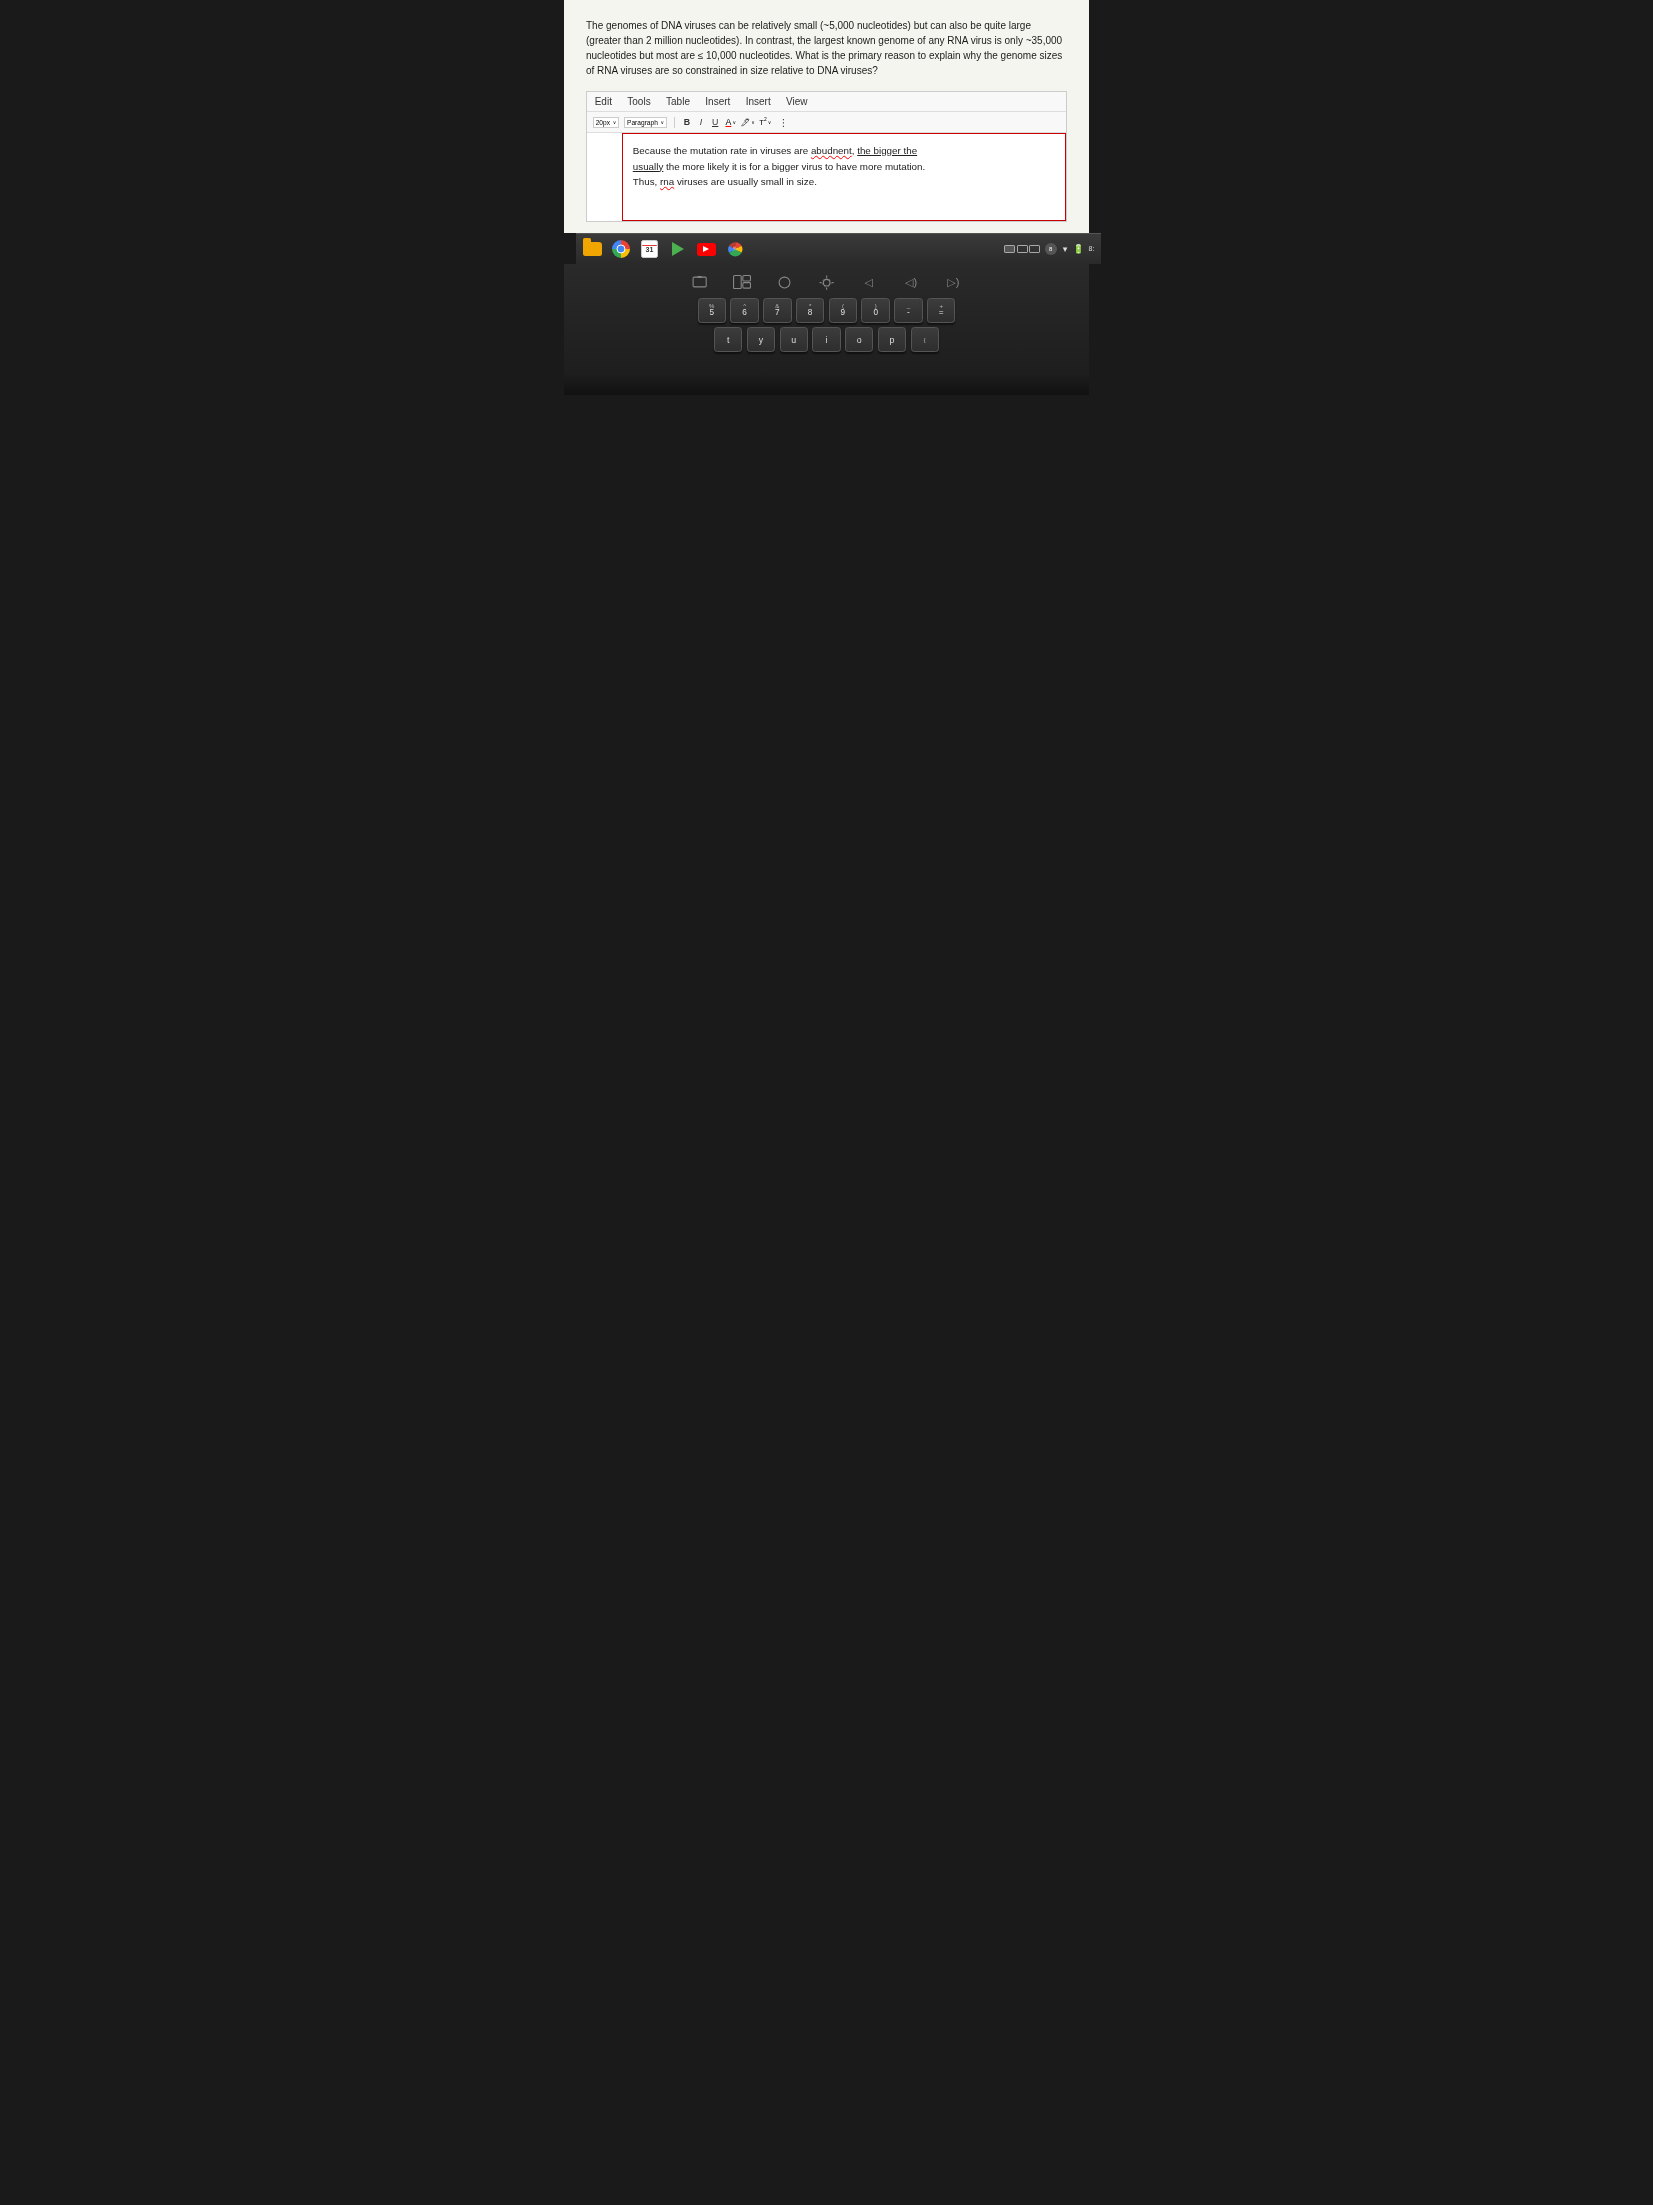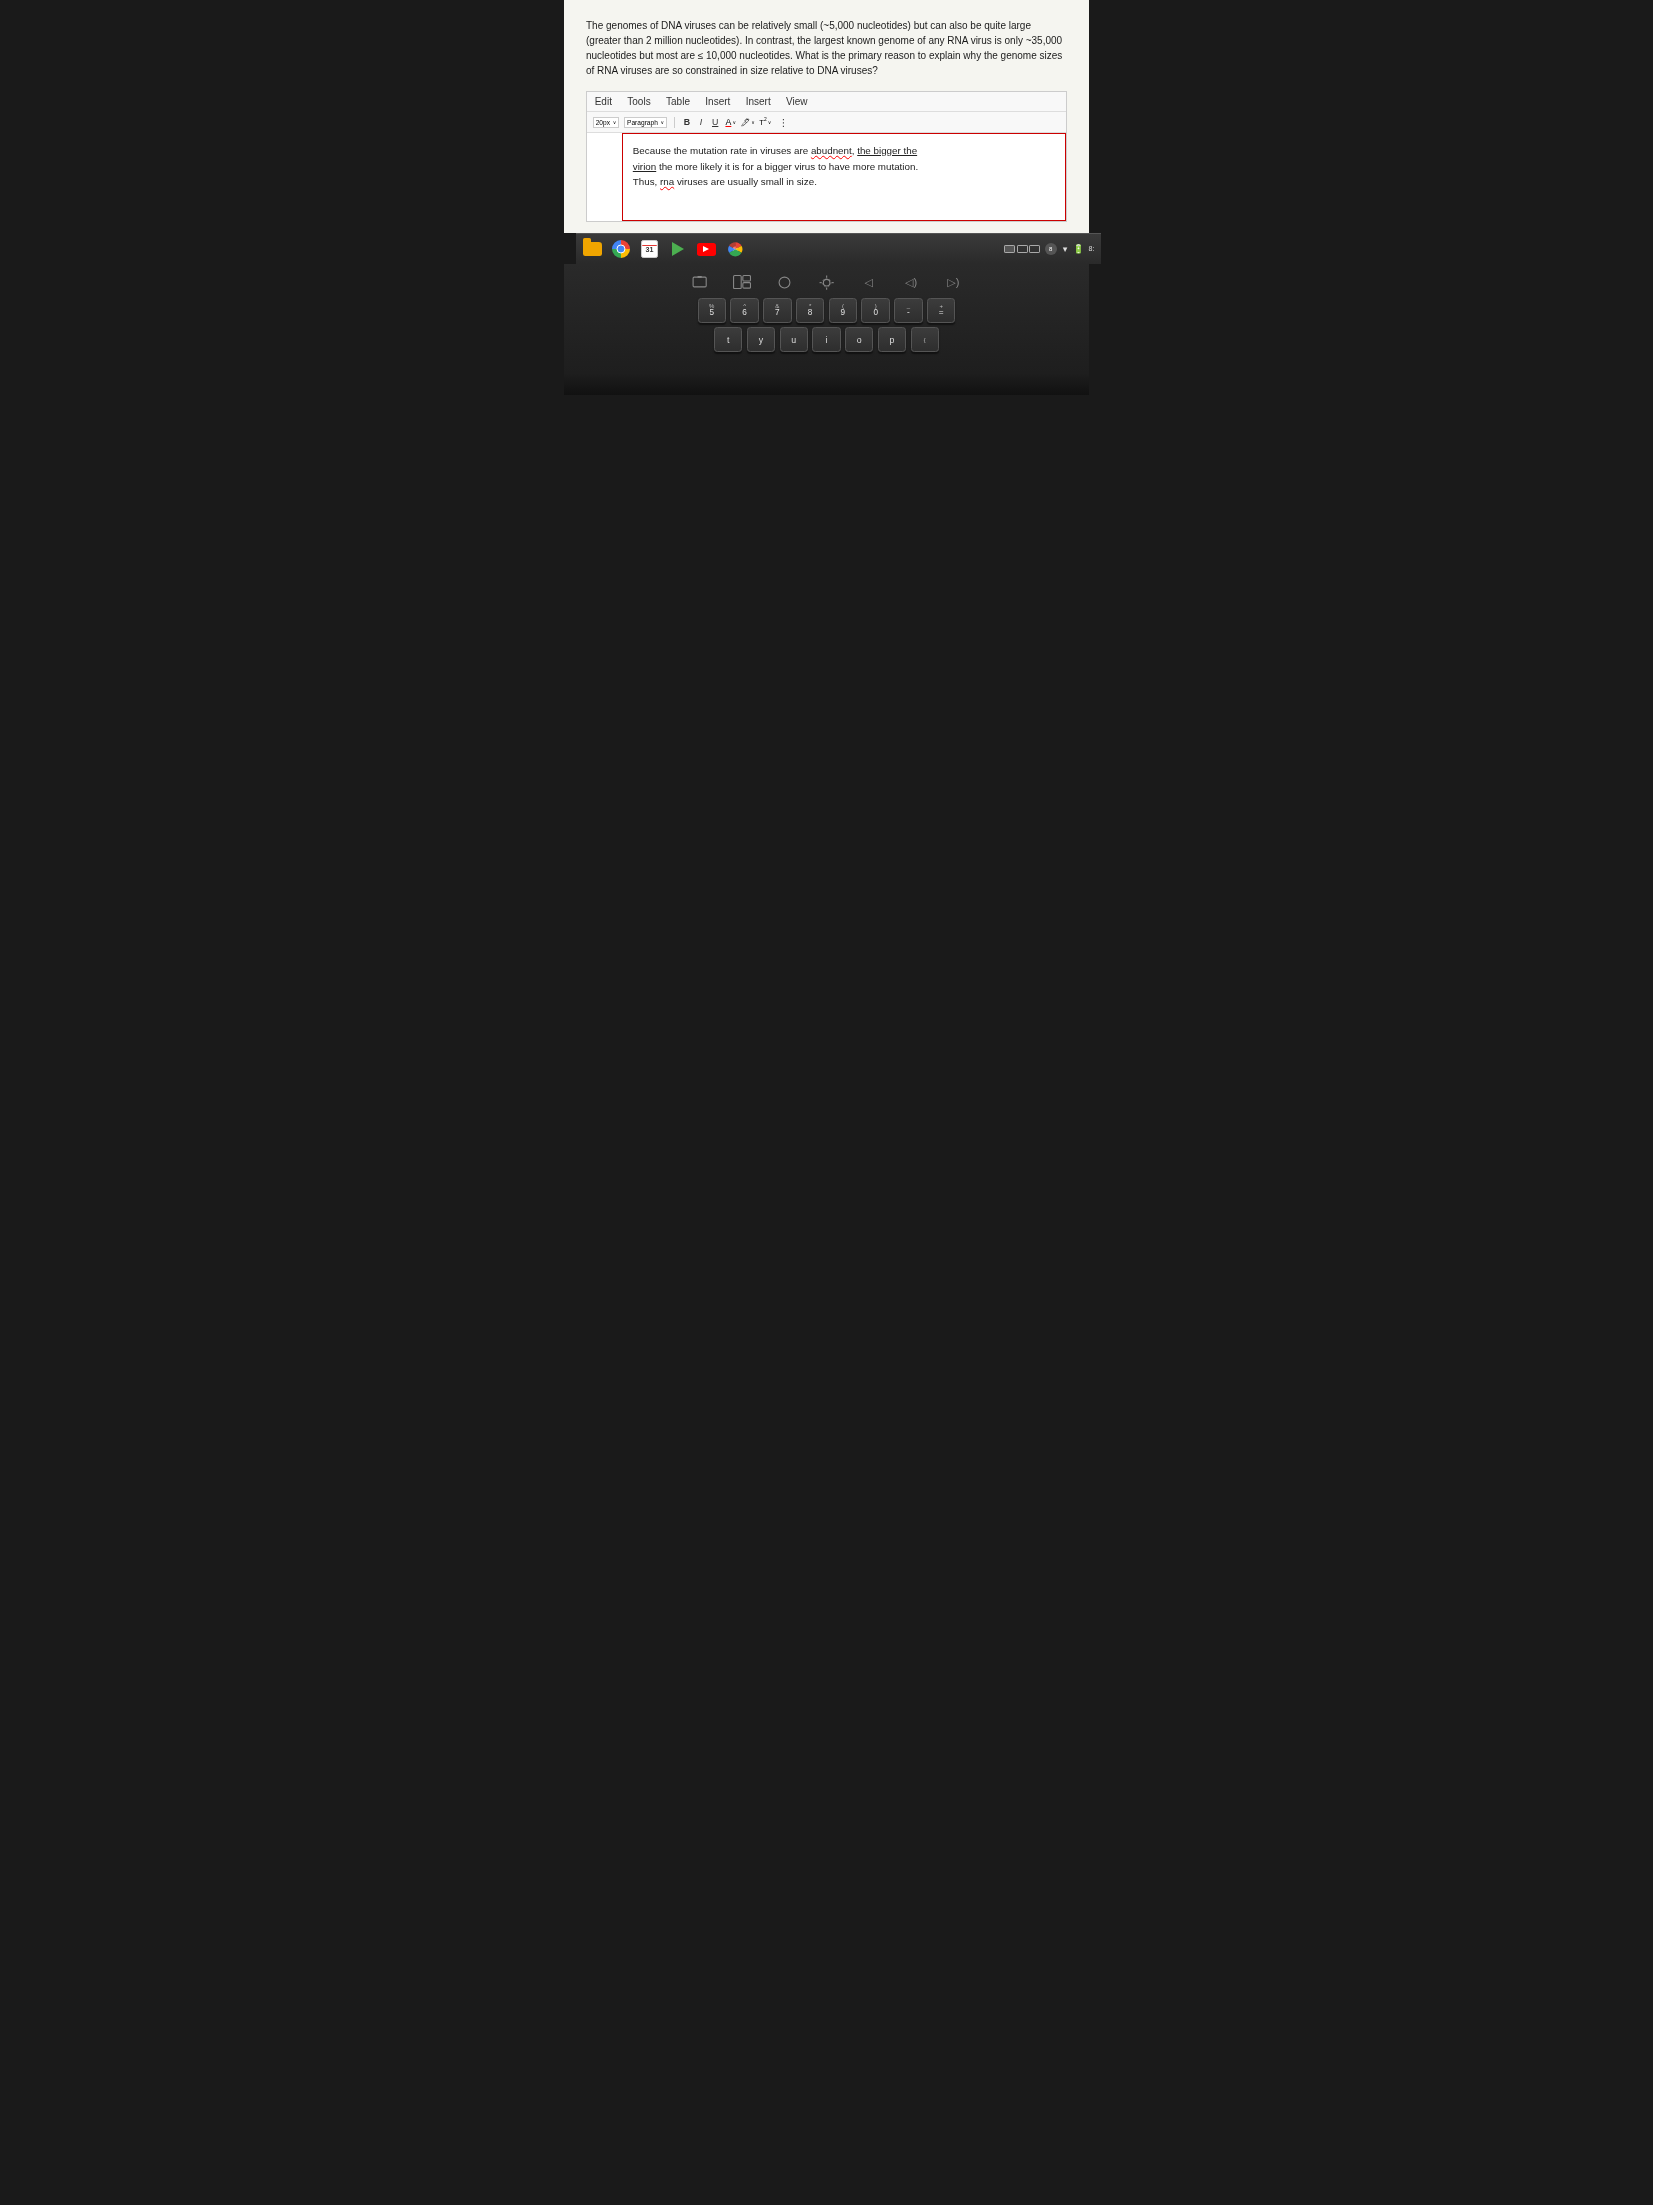--- a/index.html
+++ b/index.html
@@ -404,21 +404,21 @@
         <span class="chevron">∨</span>
       </div>
       <button class="toolbar-btn" style="font-size:9.8px;">⋮</button>
     </div>
 
     <div class="editor-content">
       <p>
         Because the mutation rate in viruses are <span style="text-decoration: underline wavy red;">abudnent</span>, <span style="text-decoration: underline;">the bigger the</span>
       </p>
       <p>
-        <span style="text-decoration: underline;">virion</span> the more likely it is for a bigger virus to have more mutation.
+        <span style="text-decoration: underline;">usually</span> the more likely it is for a bigger virus to have more mutation.
       </p>
       <p>
         Thus, <span style="text-decoration: underline wavy red;">rna</span> viruses are usually small in size.
       </p>
     </div>
 
   </div>
 </div>
 
 <div class="taskbar">

